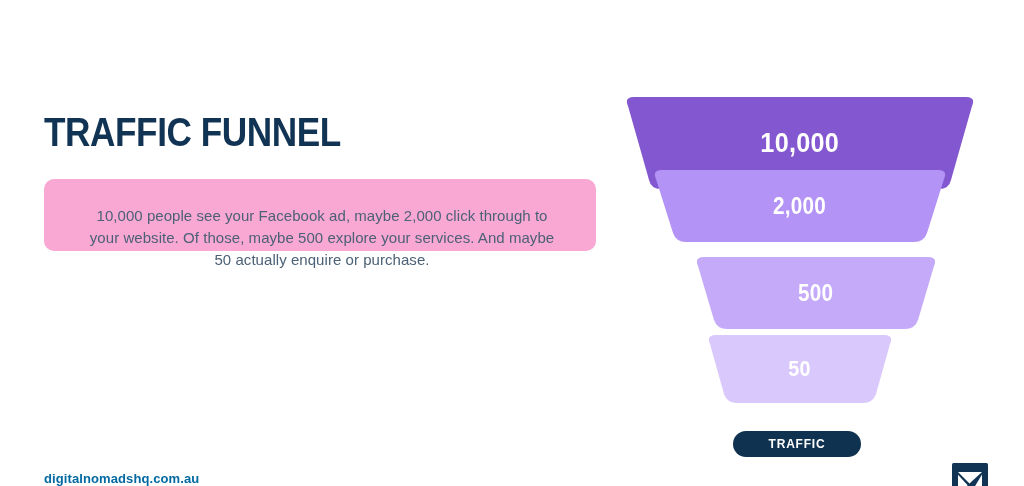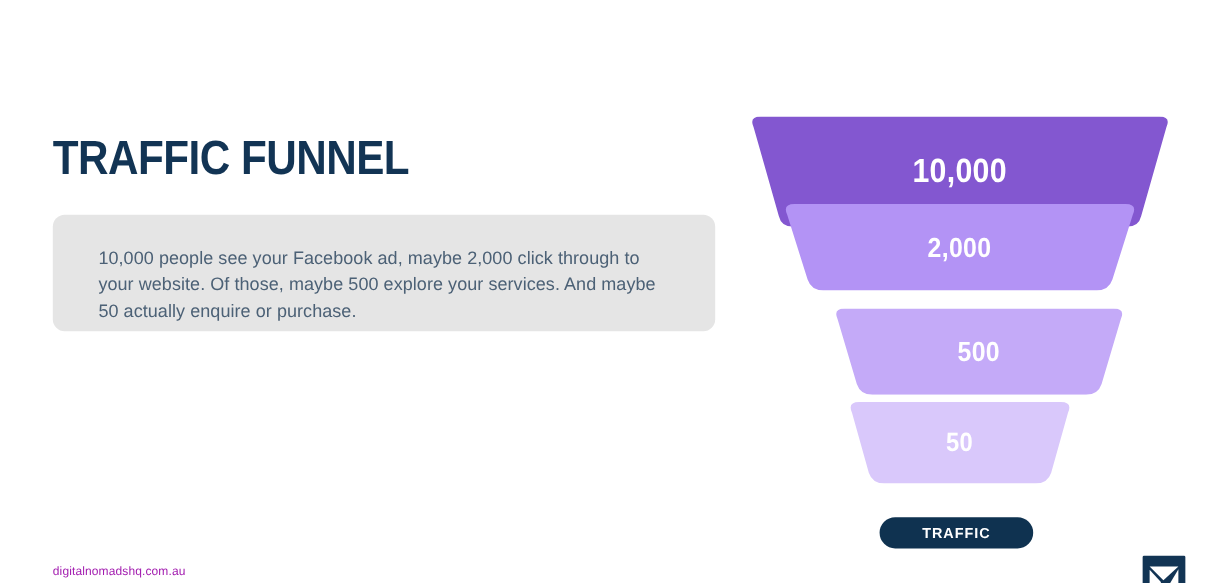--- a/index.html
+++ b/index.html
@@ -34,41 +34,43 @@
     transform: scaleX(0.88);
     transform-origin: left center;
     white-space: nowrap;
   }
 
   .desc-card {
     position: absolute;
     left: 44px;
     top: 148px;
     width: 552px;
-    height: 97px;
-    background: #e5e5e5;
+    height: 72px;
+    background: #f9a8d4;
     border-radius: 10px;
     box-sizing: border-box;
     padding: 26px 34px 0 38px;
+    text-align: center;
   }
   .desc-text {
     font-size: 15px;
     line-height: 22px;
     color: #4c6176;
     letter-spacing: 0.05px;
     margin: 0;
   }
 
   .footer-url {
     position: absolute;
     left: 44px;
     top: 440px;
-    font-size: 10px;
-    color: #a21caf;
+    font-size: 13px;
+    color: #0369a1;
     letter-spacing: 0.1px;
+    font-weight: bold;
   }
 
   
   .brand-logo {
     position: absolute;
     left: 952px;
     top: 432px;
     width: 36px;
     height: 36px;
   }

